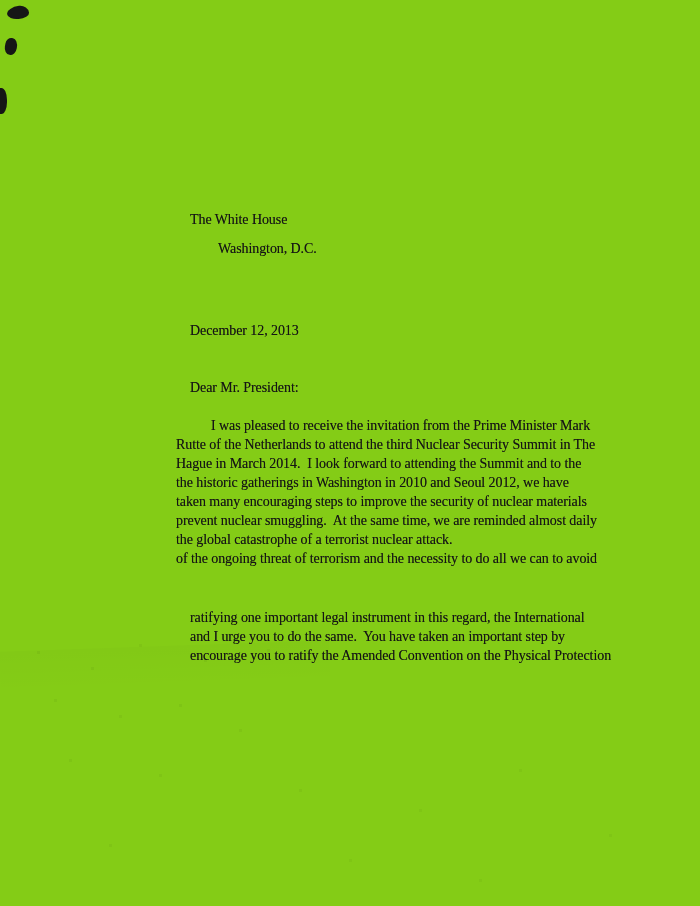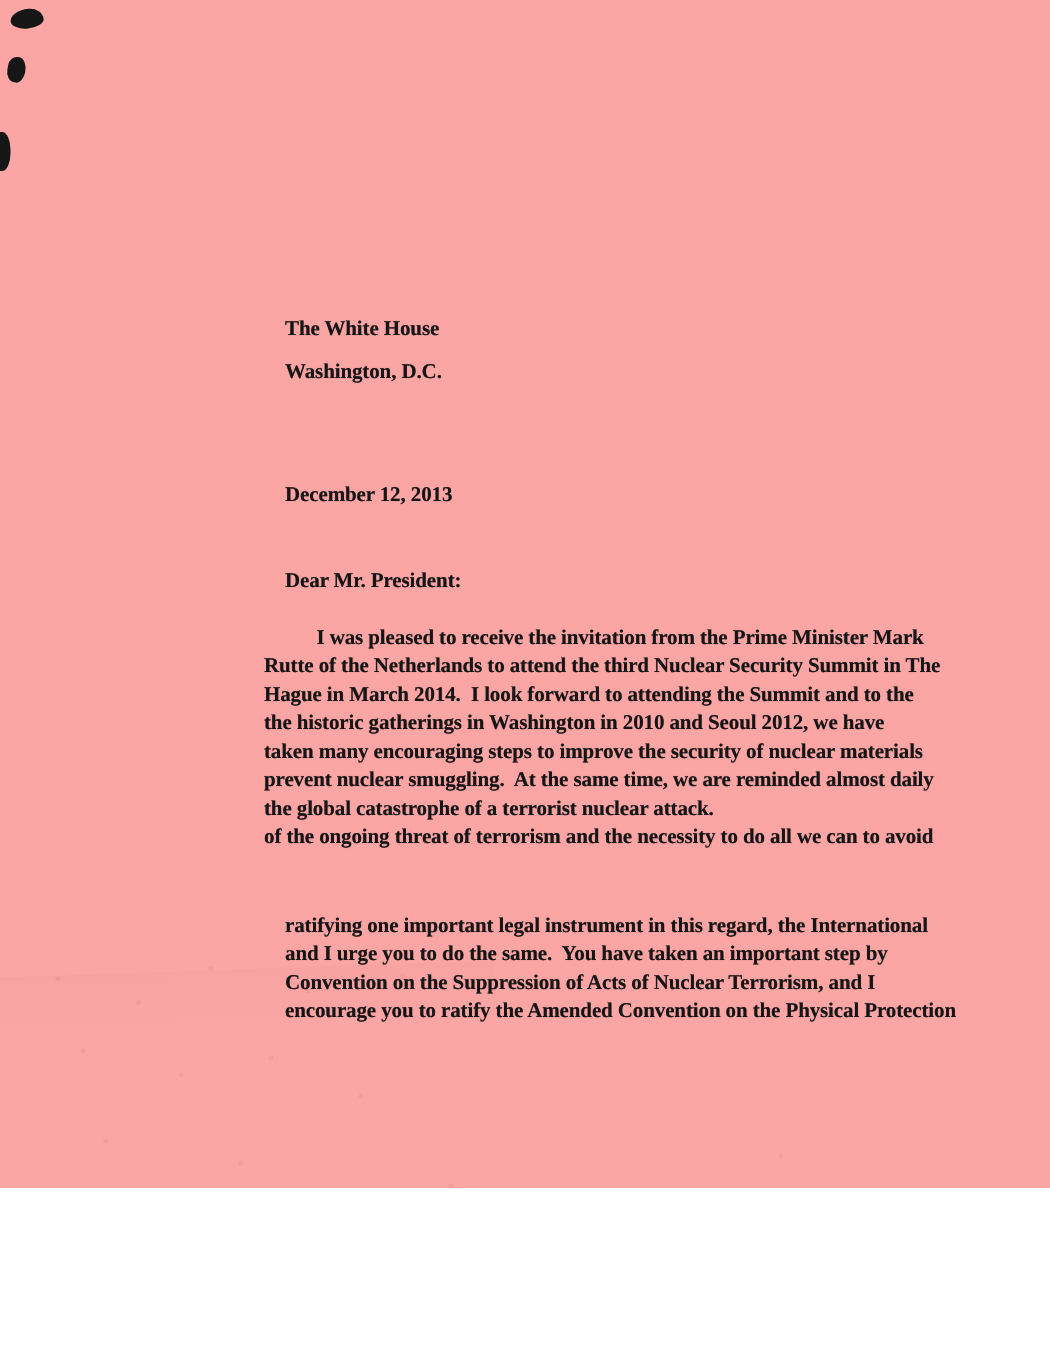--- a/index.html
+++ b/index.html
@@ -3,35 +3,34 @@
 <meta charset="utf-8">
 <style>
   html, body { margin: 0; padding: 0; }
   body {
     width: 700px; height: 906px;
     background: #ffffff;
     font-family: "Liberation Serif", "DejaVu Serif", serif;
   }
   .page {
     position: relative;
-    width: 700px; height: 792px;
-    background: #fca5a5;
+    width: 700px; height: 906px;
+    background: #84cc16;
     overflow: hidden;
     color: #151515;
-    font-weight: bold;
   }
   .textline {
     font-size: 14px;
     line-height: 19px;
     white-space: pre;
     letter-spacing: -0.08px;
     text-shadow: 0 0 0.45px rgba(21,21,21,0.55); 
   }
   .letterhead { position: absolute; left: 190px; top: 210px; }
-  .lh-line2  { margin-top: 10px; }
+  .lh-line2  { margin-top: 10px; margin-left: 28px; }
   .date-line  { position: absolute; left: 190px; top: 321px; }
   .salutation { position: absolute; left: 190px; top: 378px; }
   .para-1 { position: absolute; left: 176px; top: 416px; }
   .para-2 { position: absolute; left: 190px; top: 608px; }
   .indent { padding-left: 35px; }
 
   
   .mark { position: absolute; background: #161616; }
   .mark-a {
     left: 7px; top: 6px; width: 22px; height: 13px;
@@ -105,17 +104,16 @@
     <div class="textline">the historic gatherings in Washington in 2010 and Seoul 2012, we have</div>
     <div class="textline">taken many encouraging steps to improve the security of nuclear materials</div>
     <div class="textline">prevent nuclear smuggling.  At the same time, we are reminded almost daily</div>
     <div class="textline">the global catastrophe of a terrorist nuclear attack.</div>
     <div class="textline">of the ongoing threat of terrorism and the necessity to do all we can to avoid</div>
   </div>
 
   <div class="para-2">
     <div class="textline">ratifying one important legal instrument in this regard, the International</div>
     <div class="textline">and I urge you to do the same.  You have taken an important step by</div>
-    <div class="textline">Convention on the Suppression of Acts of Nuclear Terrorism, and I</div>
     <div class="textline">encourage you to ratify the Amended Convention on the Physical Protection</div>
   </div>
 
 </div>
 
 </body></html>

